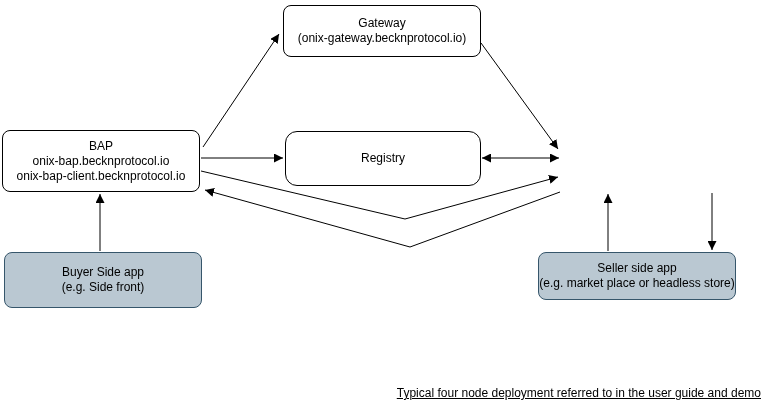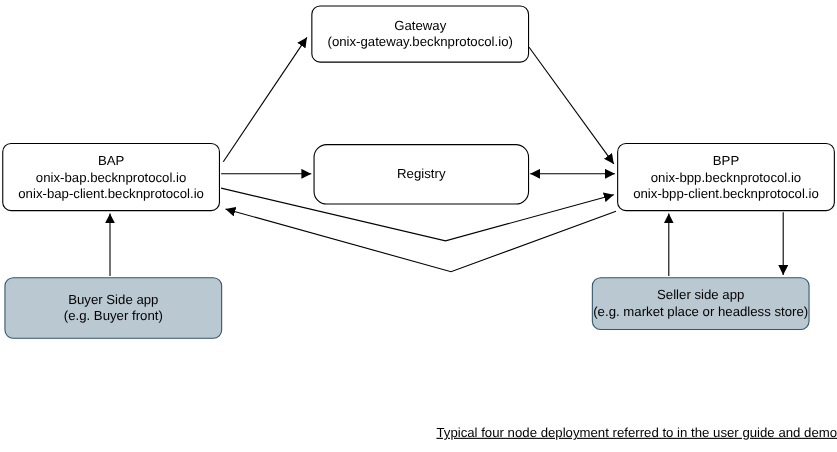--- a/index.html
+++ b/index.html
@@ -86,29 +86,24 @@
   <div class="node node-bap">
     <div>BAP</div>
     <div>onix-bap.becknprotocol.io</div>
     <div>onix-bap-client.becknprotocol.io</div>
   </div>
 
   <div class="node node-registry">
     <div>Registry</div>
   </div>
 
-  <div class="node node-bpp">
-    <div>BPP</div>
-    <div>onix-bpp.becknprotocol.io</div>
-    <div>onix-bpp-client.becknprotocol.io</div>
-  </div>
 
   <div class="node app node-buyer">
     <div>Buyer Side app</div>
-    <div>(e.g. Buyer front)</div>
+    <div>(e.g. Side front)</div>
   </div>
 
   <div class="node app node-seller">
     <div>Seller side app</div>
     <div>(e.g. market place or headless store)</div>
   </div>
 
   <div class="caption">Typical four node deployment referred to in the user guide and demo</div>
 
 </div>

